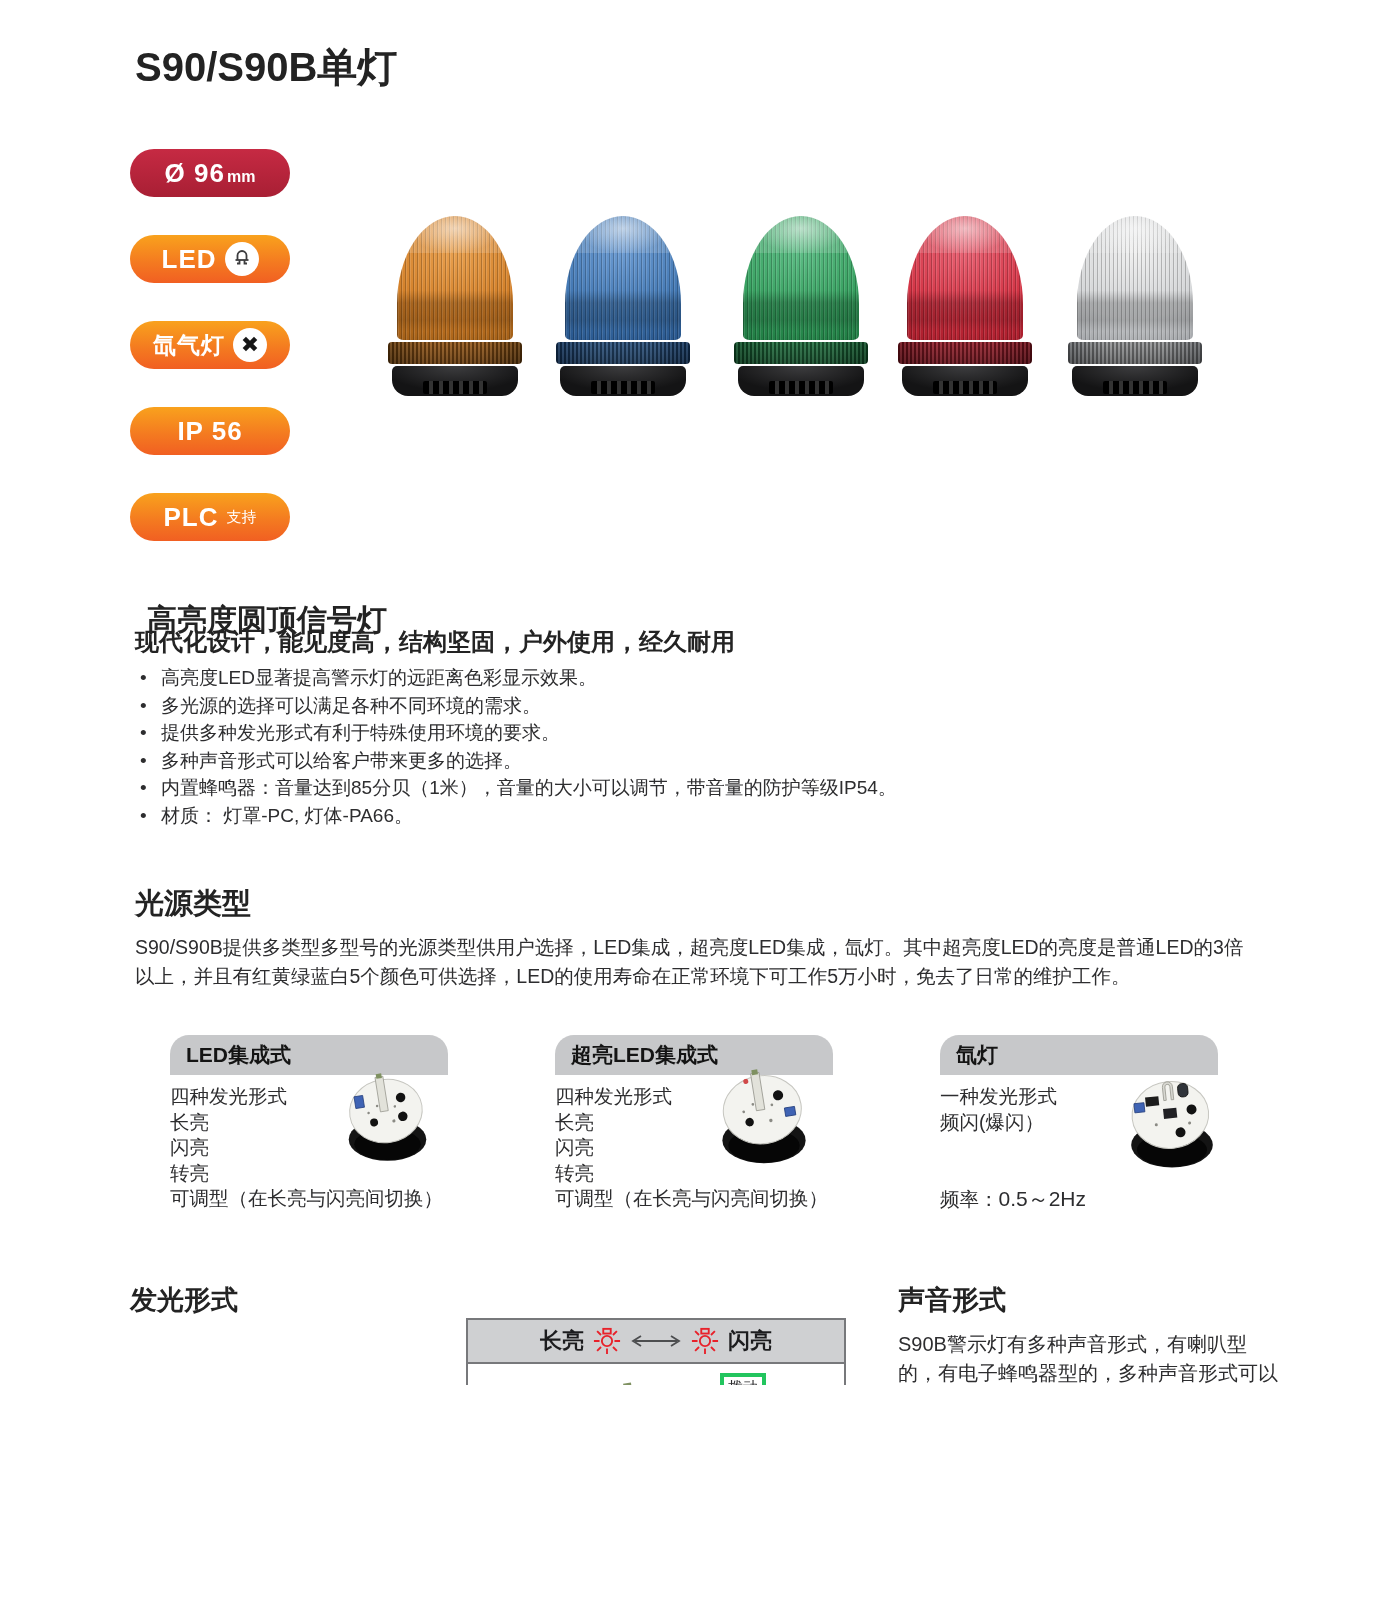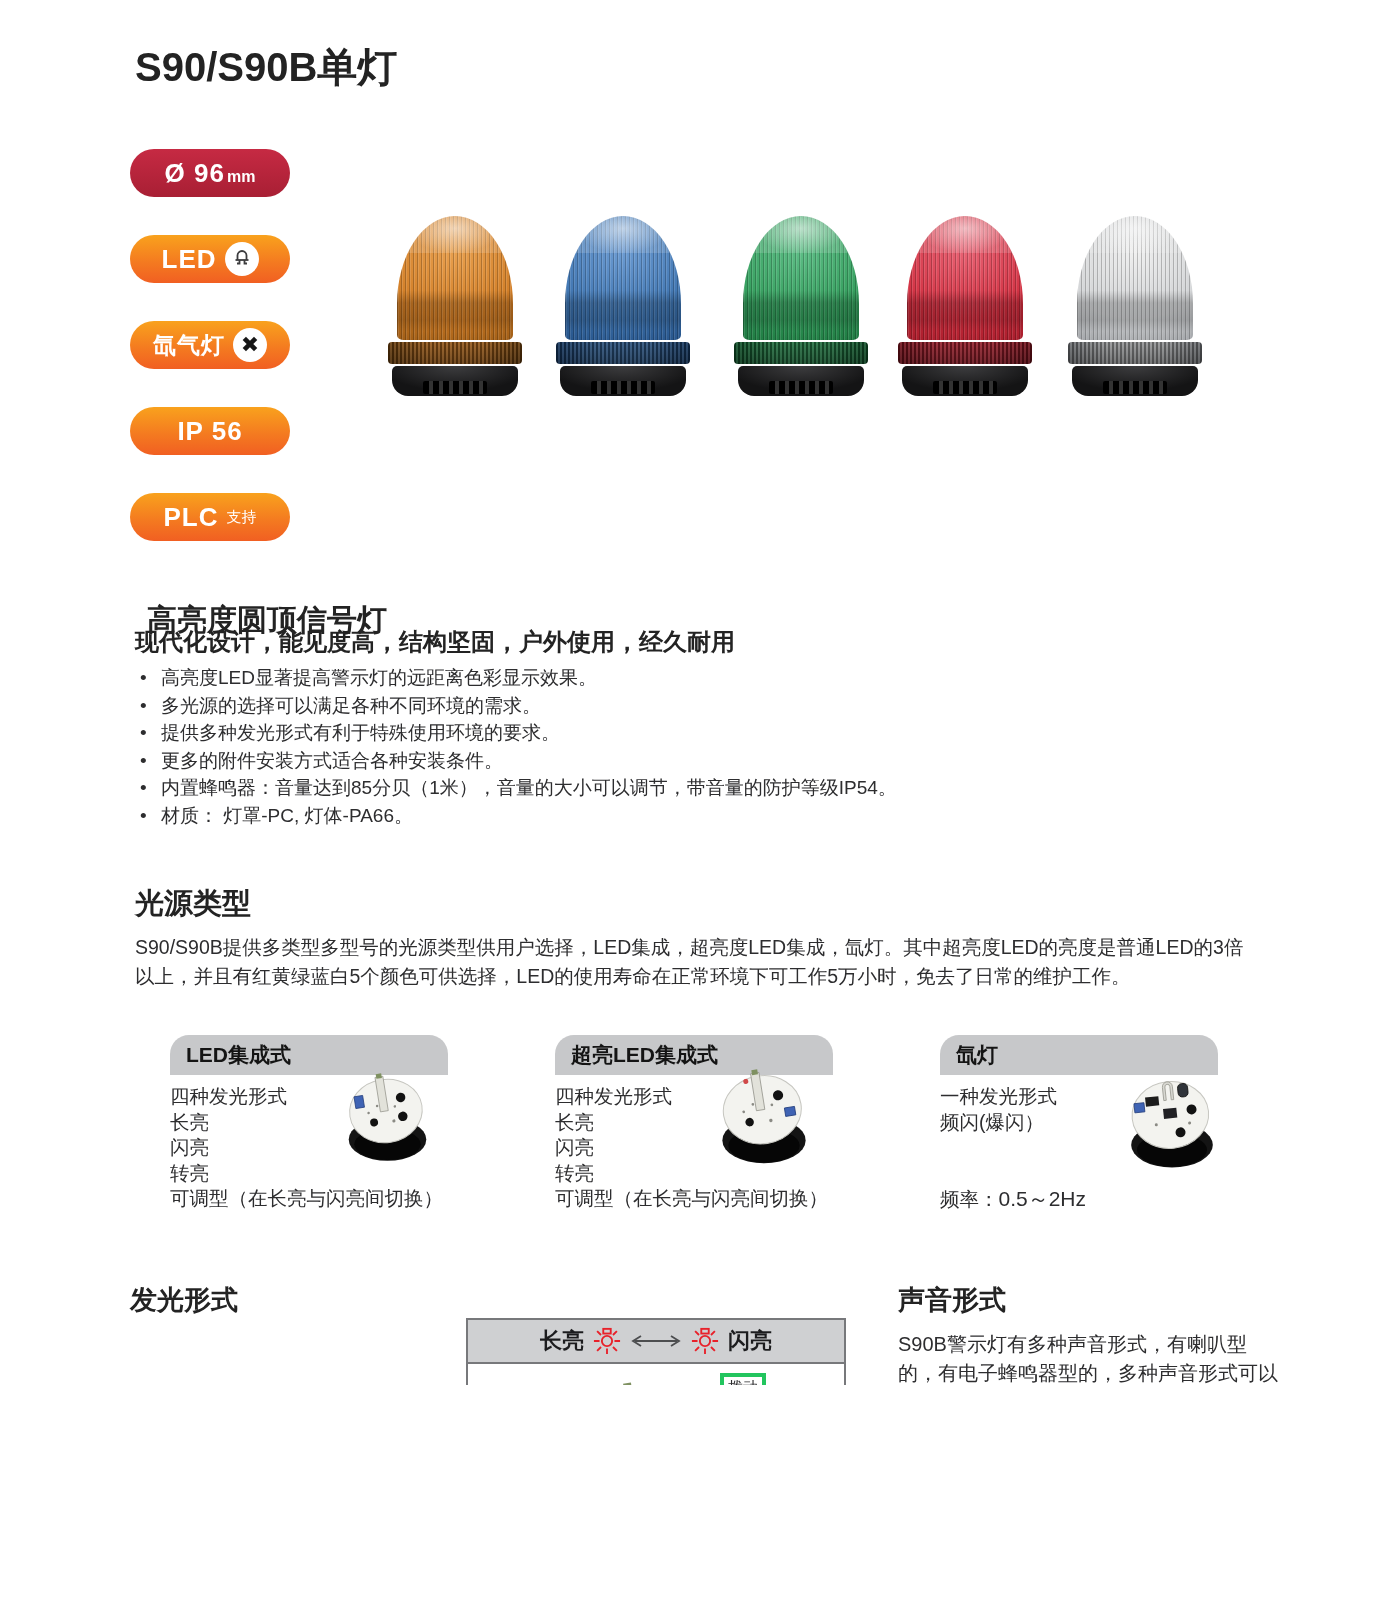--- a/index.html
+++ b/index.html
@@ -164,21 +164,21 @@
         <div class="vents"></div>
       </div>
   </div>
 
   <h2 class="features-h">高亮度圆顶信号灯</h2>
   <h3 class="features-sub">现代化设计，能见度高，结构坚固，户外使用，经久耐用</h3>
   <ul class="features-list">
     <li>高亮度LED显著提高警示灯的远距离色彩显示效果。</li>
     <li>多光源的选择可以满足各种不同环境的需求。</li>
     <li>提供多种发光形式有利于特殊使用环境的要求。</li>
-    <li>更多的附件安装方式适合各种安装条件。</li>
+    <li>多种声音形式可以给客户带来更多的选择。</li>
     <li>内置蜂鸣器：音量达到85分贝（1米），音量的大小可以调节，带音量的防护等级IP54。</li>
     <li>材质： 灯罩-PC, 灯体-PA66。</li>
   </ul>
 
   <h2 class="source-h">光源类型</h2>
   <p class="source-intro">S90/S90B提供多类型多型号的光源类型供用户选择，LED集成，超亮度LED集成，氙灯。其中超亮度LED的亮度是普通LED的3倍以上，并且有红黄绿蓝白5个颜色可供选择，LED的使用寿命在正常环境下可工作5万小时，免去了日常的维护工作。</p>
 
   <div class="card c1">
     <div class="card-header">LED集成式</div>
     <ul class="card-lines">

